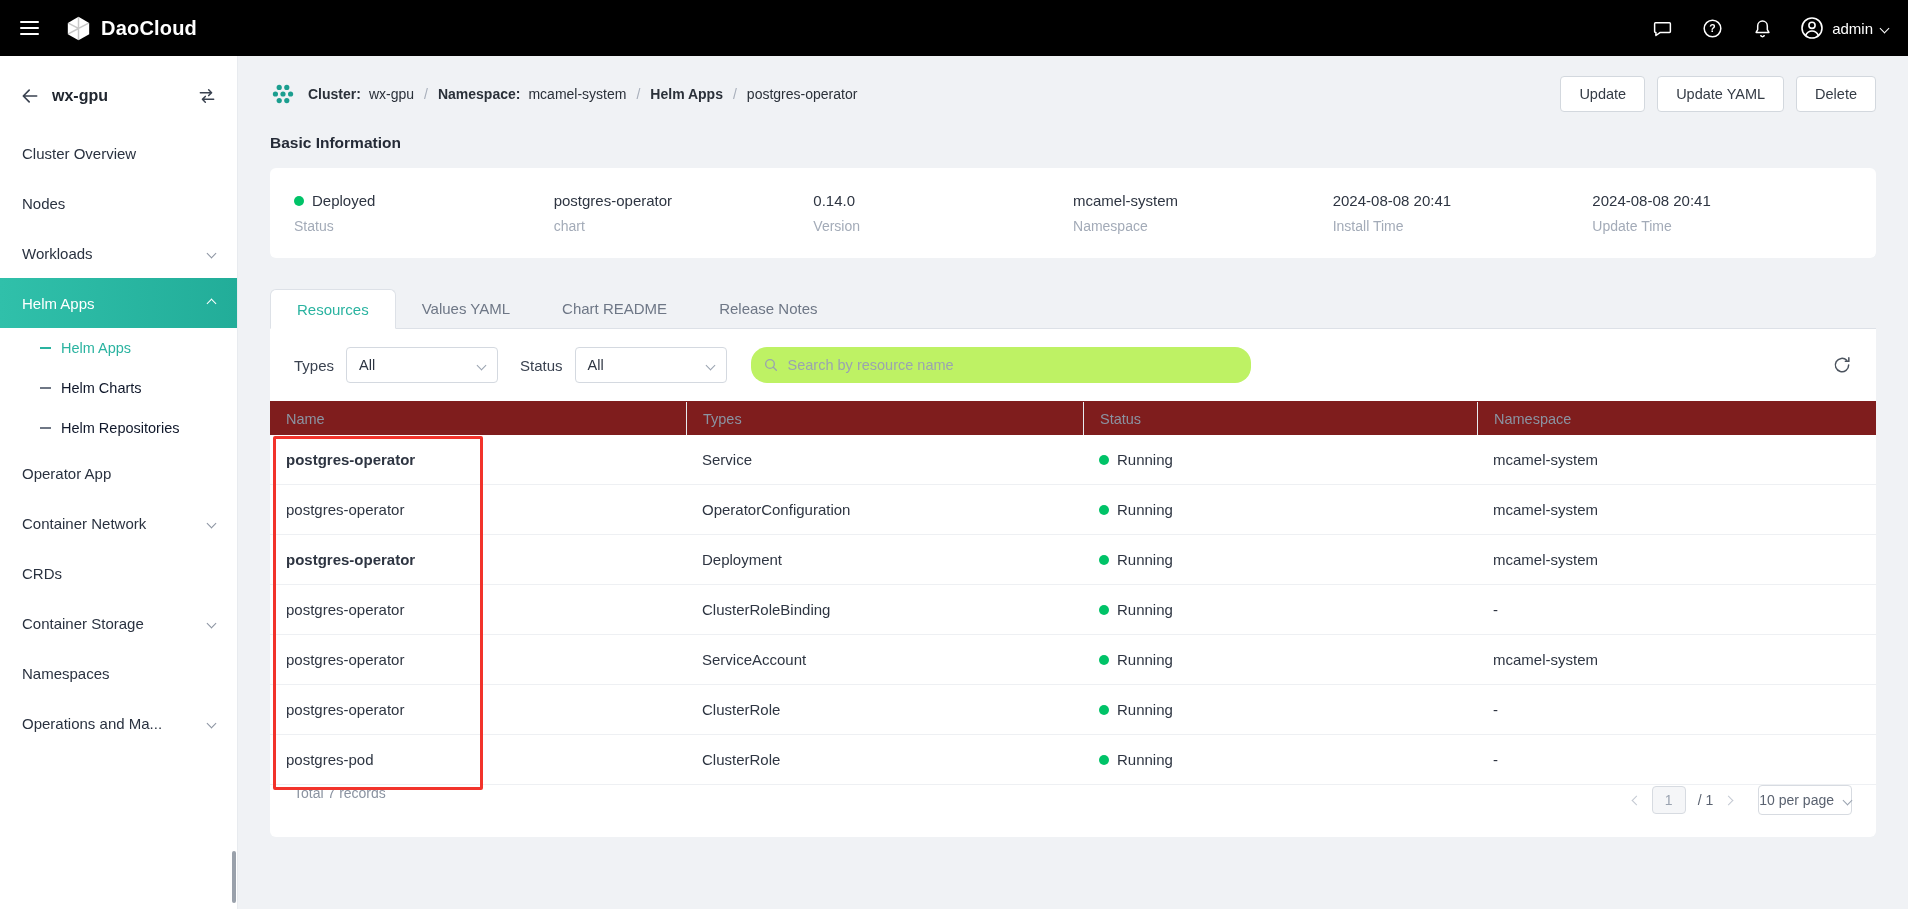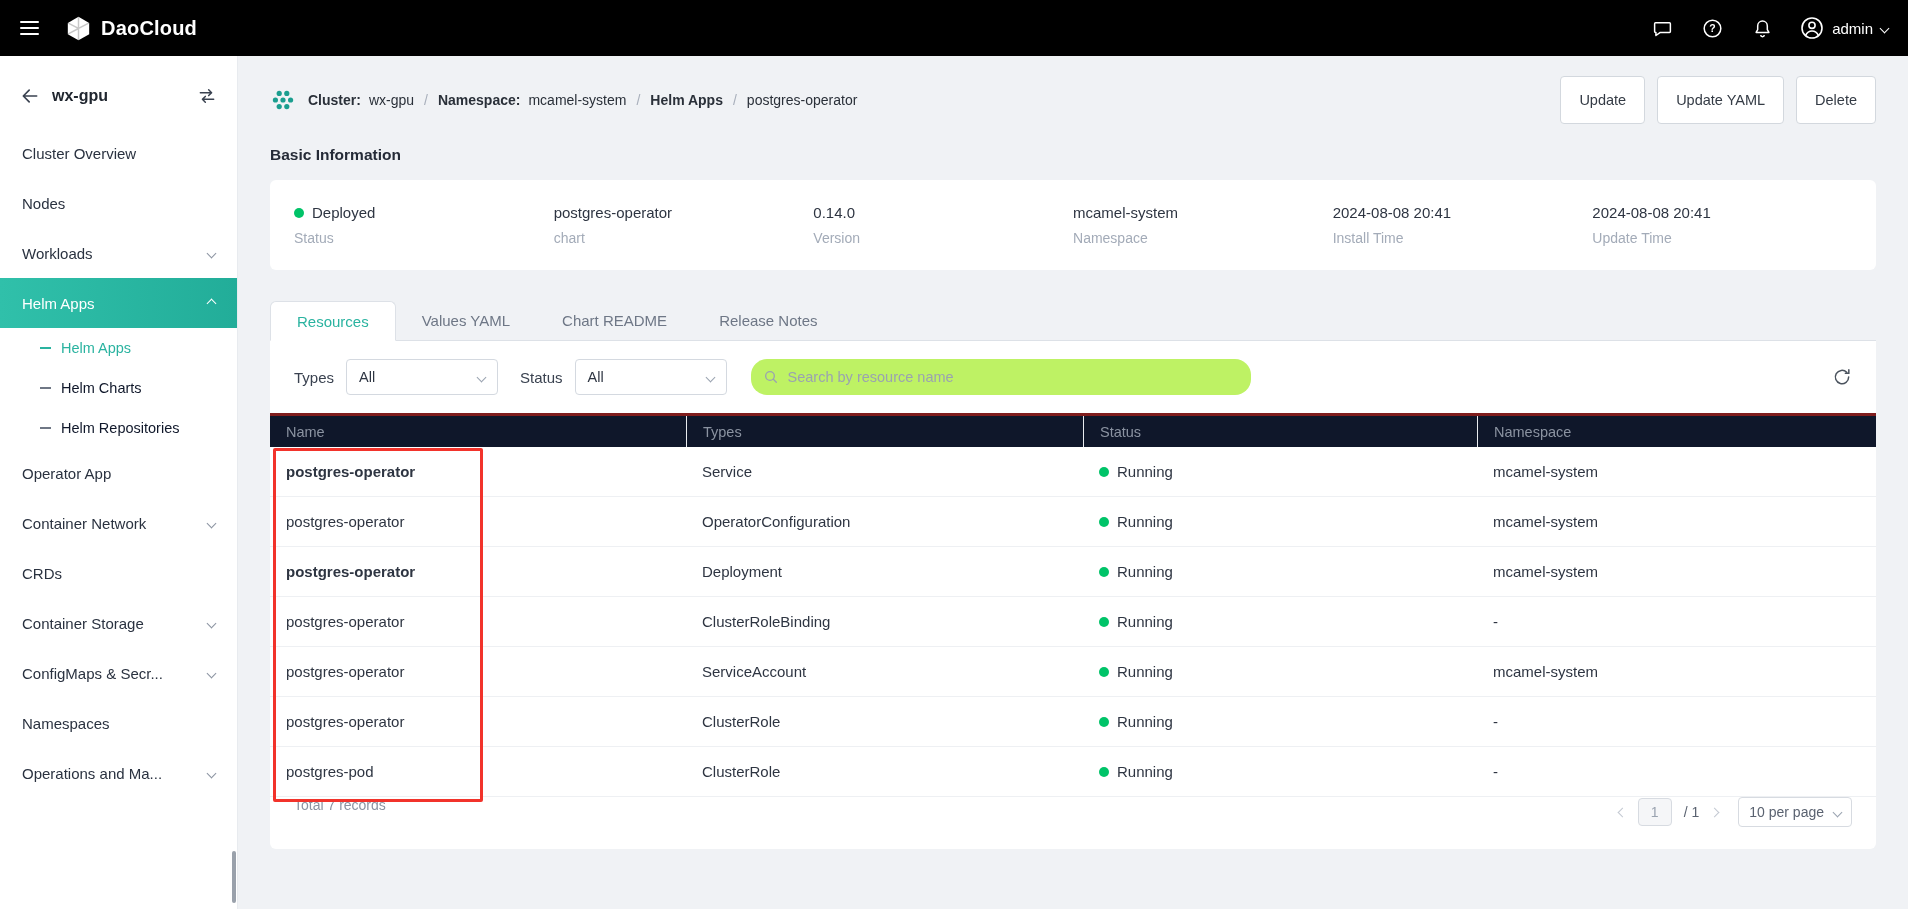--- a/index.html
+++ b/index.html
@@ -47,21 +47,21 @@
   .nav-sub.active{color:var(--accent);}
   .nav-sub.active .dash{background:var(--accent);}
   .side-scroll{position:absolute;right:1px;bottom:6px;width:4px;height:52px;background:#9aa1ab;border-radius:2px;}
 
   
   .page-head{display:flex;align-items:center;margin:20px 0 6px 0;}
   .crumbs{display:flex;align-items:center;gap:8px;font-size:14px;color:#2a3039;}
   .crumbs .b{font-weight:700;}
   .crumbs .sep{color:#a8afbb;margin:0 2px;}
   .head-actions{margin-left:auto;display:flex;gap:12px;}
-  .btn{height:48px;padding:0 18px;background:#fff;border:1px solid #d3d8de;border-radius:4px;font-size:14.5px;color:#343b45;cursor:pointer;font-family:inherit;}
+  .btn{height:36px;padding:0 18px;background:#fff;border:1px solid #d3d8de;border-radius:4px;font-size:14.5px;color:#343b45;cursor:pointer;font-family:inherit;}
 
   .section-title{font-size:15.5px;font-weight:700;color:#252b37;margin:22px 0 16px 0;}
 
   
   .info-card{background:#fff;border-radius:6px;padding:20px 24px;display:flex;height:90px;}
   .info-field{flex:1;display:flex;flex-direction:column;justify-content:center;gap:9px;}
   .info-value{font-size:15px;color:#2e3542;display:flex;align-items:center;gap:8px;}
   .info-label{font-size:14px;color:#a3abb8;}
   .dot{width:10px;height:10px;border-radius:50%;background:var(--green);flex-shrink:0;}
 
@@ -76,36 +76,36 @@
   .f-label{font-size:15px;color:#3a4250;margin-right:2px;}
   .select{height:36px;min-width:152px;background:#fff;border:1px solid #d4d9e0;border-radius:4px;display:flex;align-items:center;padding:0 12px;font-size:14.5px;color:#2e3542;cursor:pointer;}
   .select .chev{margin-left:auto;color:#9aa3b0;}
   .select.status{margin-right:6px;}
   .searchbox{width:500px;height:36px;background:#bef264;border-radius:16px;display:flex;align-items:center;padding:0 12px;gap:9px;margin-left:8px;}
   .searchbox input{border:none;background:transparent;outline:none;flex:1;font-size:14.5px;font-family:inherit;color:#2e3542;}
   .searchbox input::placeholder{color:#9aa3b0;}
   .refresh-btn{margin-left:auto;color:#4b535e;}
 
   
-  .thead{display:grid;grid-template-columns:416px 397px 394px auto;background:#0f172a;border-top:3px solid #7f1d1d;height:34px;}
+  .thead{display:grid;grid-template-columns:416px 397px 394px auto;background:#7f1d1d;border-top:1px solid #7f1d1d;height:34px;}
   .th{display:flex;align-items:center;padding-left:16px;font-size:14.5px;color:#8b93a1;}
   .th + .th{border-left:1px solid #e8ebef;}
   .tbody{position:relative;}
   .trow{display:grid;grid-template-columns:416px 397px 394px auto;height:50px;border-bottom:1px solid #eef0f3;}
   .td{display:flex;align-items:center;padding-left:16px;font-size:15px;color:#2e3542;gap:8px;}
   .td.bold{font-weight:700;}
   .red-box{position:absolute;left:3px;top:1px;width:210px;height:354px;border:3px solid var(--red);border-radius:2px;pointer-events:none;z-index:5;}
 
   
   .tfoot{height:52px;display:flex;align-items:flex-start;padding:0 24px;}
   .total{font-size:14px;color:#8b93a1;}
   .pager{margin-left:auto;display:flex;align-items:center;gap:12px;color:#c3c9d2;}
   .page-box{width:34px;height:28px;border:1px solid #d7dbe1;background:#f5f6f8;border-radius:4px;display:flex;align-items:center;justify-content:center;font-size:14px;color:#9aa3b0;}
   .page-of{font-size:14px;color:#5a6270;}
-  .psize{height:30px;border:1px solid #d7dbe1;border-radius:4px;display:flex;align-items:center;gap:10px;padding:0 10px;font-size:14px;color:#5a6270;cursor:pointer;margin-left:8px;}
+  .psize{height:30px;border:1px solid #d7dbe1;border-radius:4px;display:flex;align-items:center;gap:10px;padding:0 0;font-size:14px;color:#5a6270;cursor:pointer;margin-left:14px;}
   .psize .chev{color:#9aa3b0;}
 </style>
 </head>
 <body>
 
 <div class="topbar">
   <div class="burger">
       <span></span>
       <span></span>
       <span></span>
@@ -202,24 +202,20 @@
       <span class="chev sm"></span>
     </div>
     <div class="nav-item">
       <span class="lbl">CRDs</span>
     </div>
     <div class="nav-item">
       <span class="lbl">Container Storage</span>
       <span class="chev sm"></span>
     </div>
     <div class="nav-item">
-      <span class="lbl">ConfigMaps &amp; Secr...</span>
-      <span class="chev sm"></span>
-    </div>
-    <div class="nav-item">
       <span class="lbl">Namespaces</span>
     </div>
     <div class="nav-item">
       <span class="lbl">Operations and Ma...</span>
       <span class="chev sm"></span>
     </div>
     <div class="side-scroll"></div>
   </div>
 
   <div class="main">

